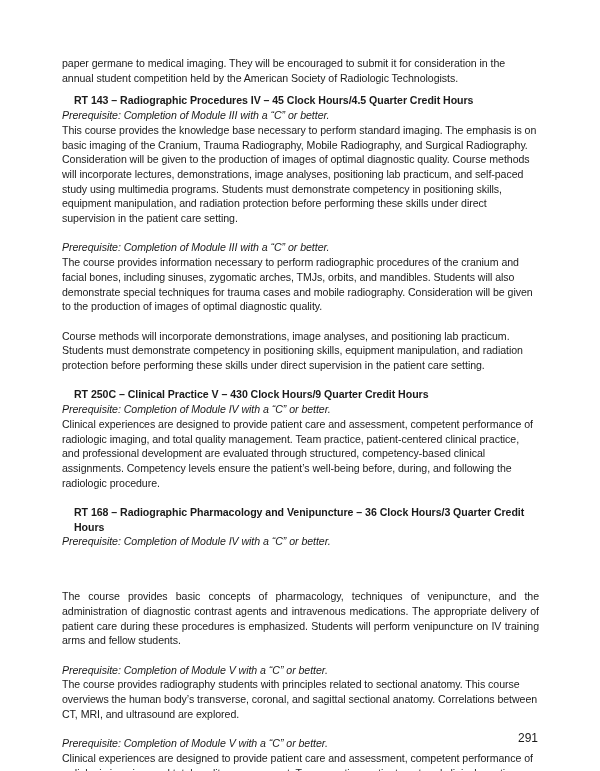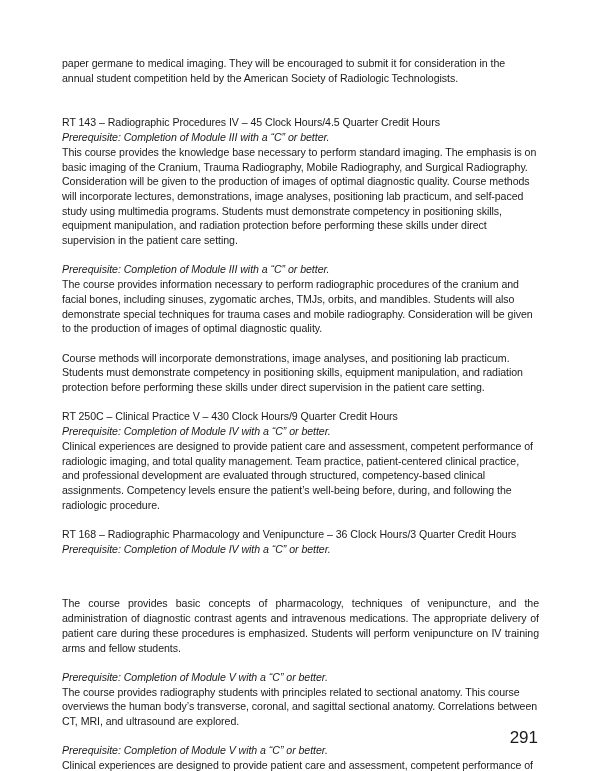--- a/index.html
+++ b/index.html
@@ -5,29 +5,29 @@
     html, body { margin: 0; padding: 0; background: #ffffff; }
     body {
       width: 600px; height: 771px; position: relative; overflow: hidden;
       font-family: "Liberation Sans", sans-serif; color: #1a1a1a;
     }
     .page-content {
       position: absolute; left: 62px; top: 56px; width: 477px;
       font-size: 10.6px; line-height: 14.7px; letter-spacing: -0.05px;
     }
     p { margin: 0; }
-    .intro { margin-bottom: 30px; }
+    .intro { margin-bottom: 8px; }
     .course { margin-bottom: 14.7px; }
-    .course-title { font-weight: normal; }
+    .course-title { font-weight: bold; margin-left: 12px; }
     .prereq { font-style: italic; }
     .desc.justify { text-align: justify; margin-top: 40px; }
     .desc + .desc { margin-top: 14.7px; }
     .page-number {
       position: absolute; right: 62px; top: 731px;
-      font-size: 17px; line-height: 14px; color: #1a1a1a;
+      font-size: 12px; line-height: 14px; color: #1a1a1a;
     }
   </style>
 </head>
 <body>
 
 <div class="page-content">
   <p class="intro">paper germane to medical imaging. They will be encouraged to submit it for consideration in the annual student competition held by the American Society of Radiologic Technologists.</p>
 
   <div class="course">
     <p class="course-title">RT 143 – Radiographic Procedures IV – 45 Clock Hours/4.5 Quarter Credit Hours</p>

